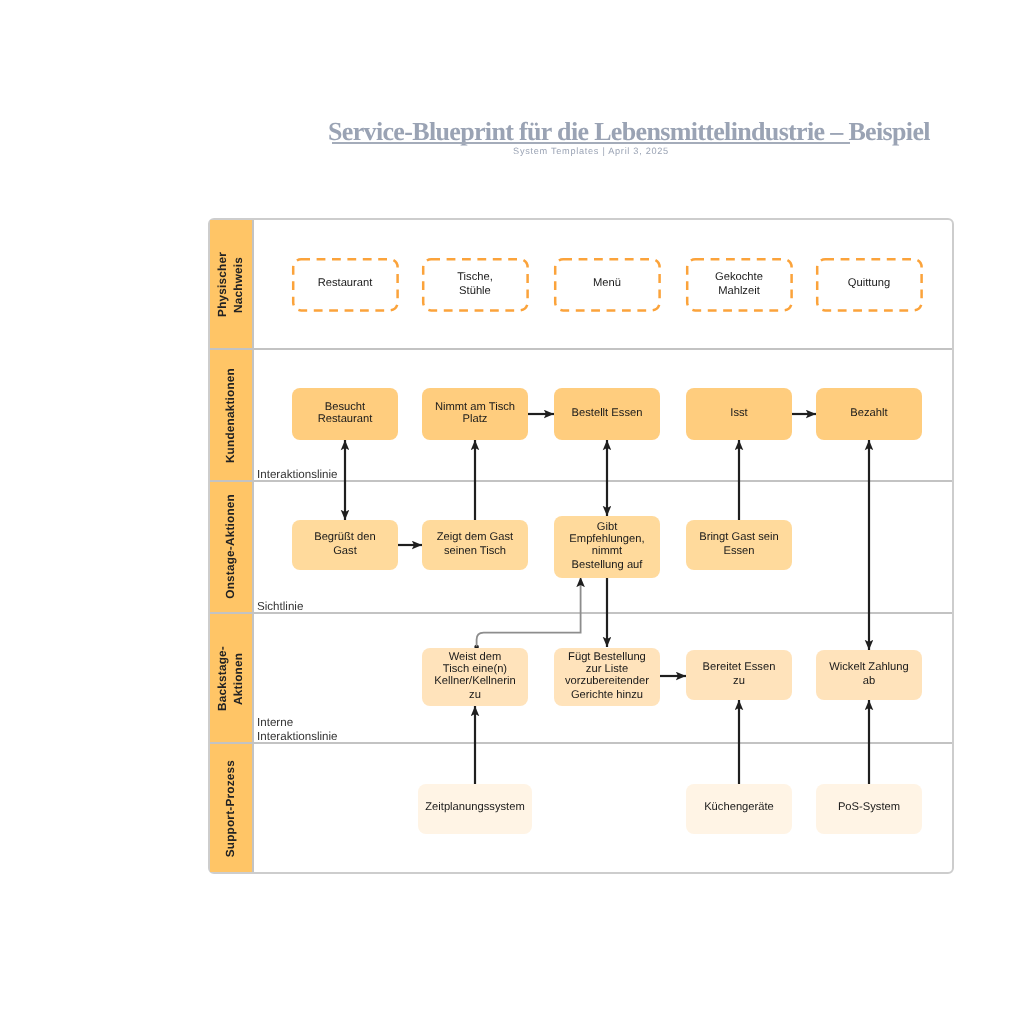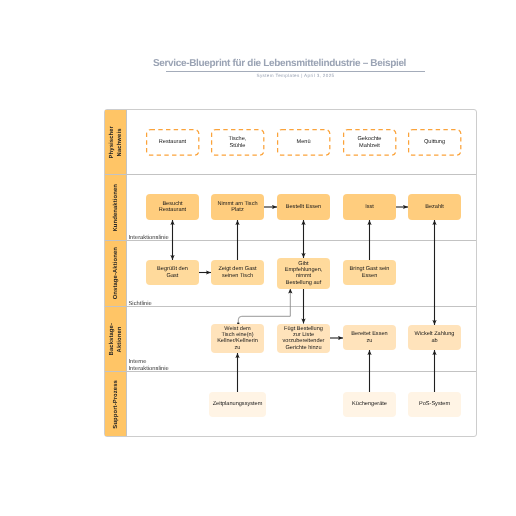--- a/index.html
+++ b/index.html
@@ -1,21 +1,21 @@
 <!DOCTYPE html>
 <html><head>
 <meta charset="utf-8">
 <style>
   html,body{margin:0;padding:0;}
   body{width:516px;height:516px;background:#ffffff;font-family:"Liberation Sans",sans-serif;overflow:hidden;
     -webkit-font-smoothing:antialiased;text-rendering:geometricPrecision;}
   #stage{position:relative;width:516px;height:516px;}
 
-  .hdr-title{position:absolute;left:150px;top:57.5px;width:259px;text-align:center;
-    font-size:10px;font-weight:bold;color:#9aa3b4;letter-spacing:-0.33px;white-space:nowrap;}
+  .hdr-title{position:absolute;left:164px;top:57.5px;width:259px;text-align:center;
+    font-size:13px;font-weight:bold;color:#9aa3b4;letter-spacing:-0.33px;white-space:nowrap;font-family:Liberation Serif, serif;}
   .hdr-rule{position:absolute;left:166px;top:70.5px;width:259px;height:1px;background:#a4acba;}
   .hdr-sub{position:absolute;left:166px;top:73px;width:259px;text-align:center;
     font-size:4.6px;color:#9aa3b4;letter-spacing:0.35px;white-space:nowrap;}
 
   #board{position:absolute;left:104px;top:109px;width:373px;height:328px;
     border:1px solid #cdcdcd;border-radius:3px;box-sizing:border-box;background:#fff;}
   #inner{position:absolute;left:0;top:0;width:371px;height:326px;}
 
   .rowline{position:absolute;left:0;width:371px;height:1px;background:#c3c3c3;}
   .lane{position:absolute;left:0;width:21px;background:#ffc566;

